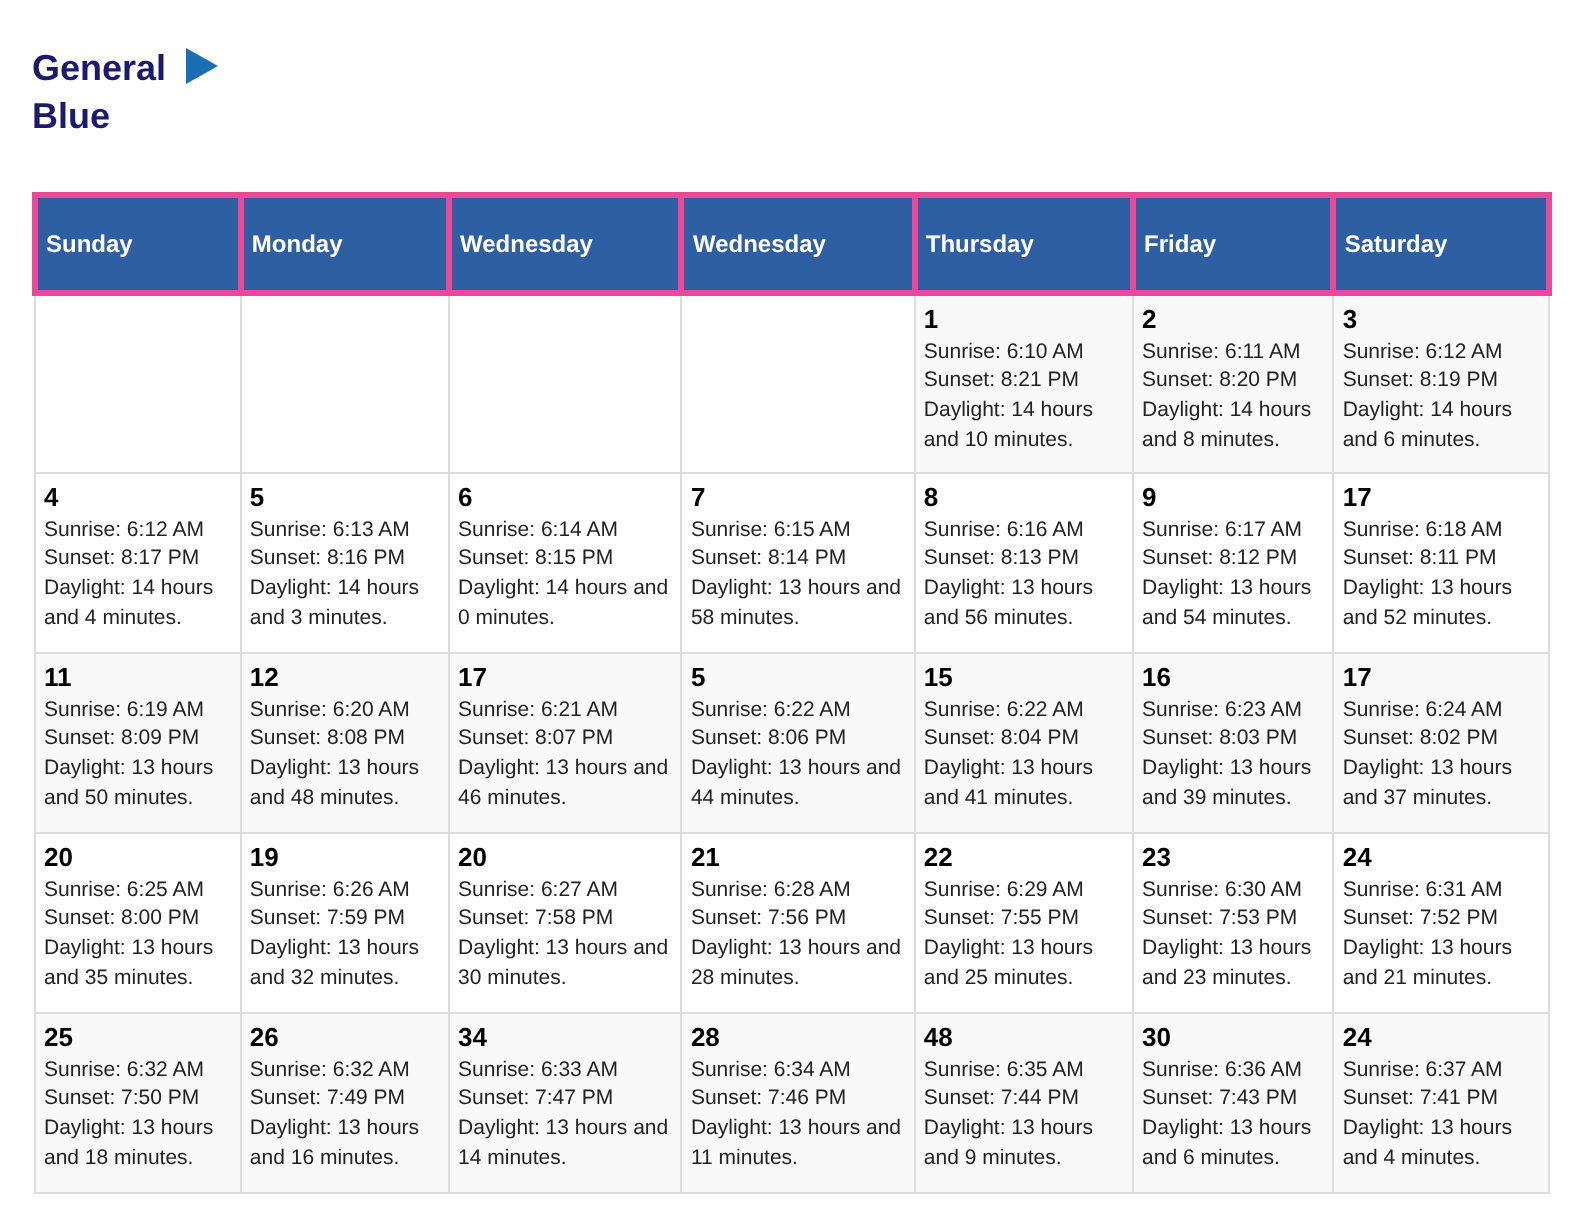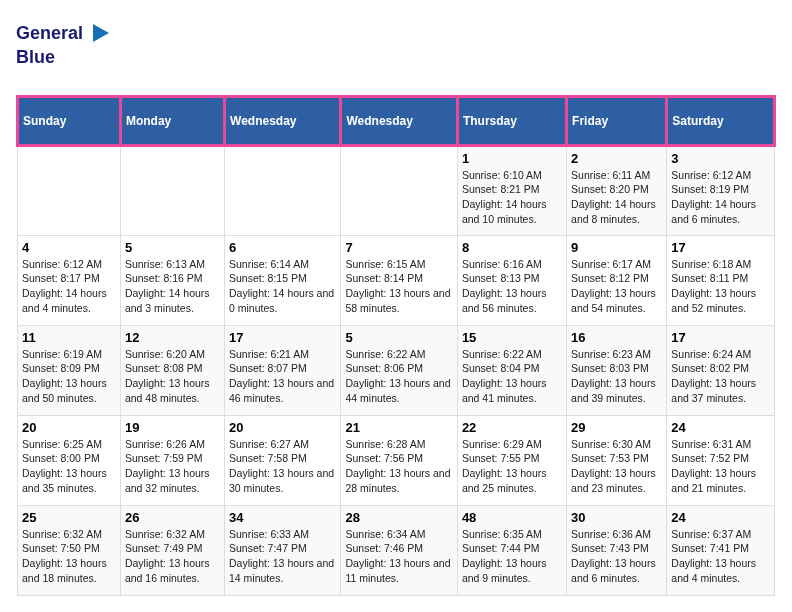--- a/index.html
+++ b/index.html
@@ -298,21 +298,21 @@
         </td>
         <td>
           <span class="day-number">22</span>
           <span class="day-info">
             Sunrise: 6:29 AM<br>
             Sunset: 7:55 PM<br>
             Daylight: 13 hours and 25 minutes.
           </span>
         </td>
         <td>
-          <span class="day-number">29</span>
+          <span class="day-number">23</span>
           <span class="day-info">
             Sunrise: 6:30 AM<br>
             Sunset: 7:53 PM<br>
             Daylight: 13 hours and 23 minutes.
           </span>
         </td>
         <td>
           <span class="day-number">24</span>
           <span class="day-info">
             Sunrise: 6:31 AM<br>

